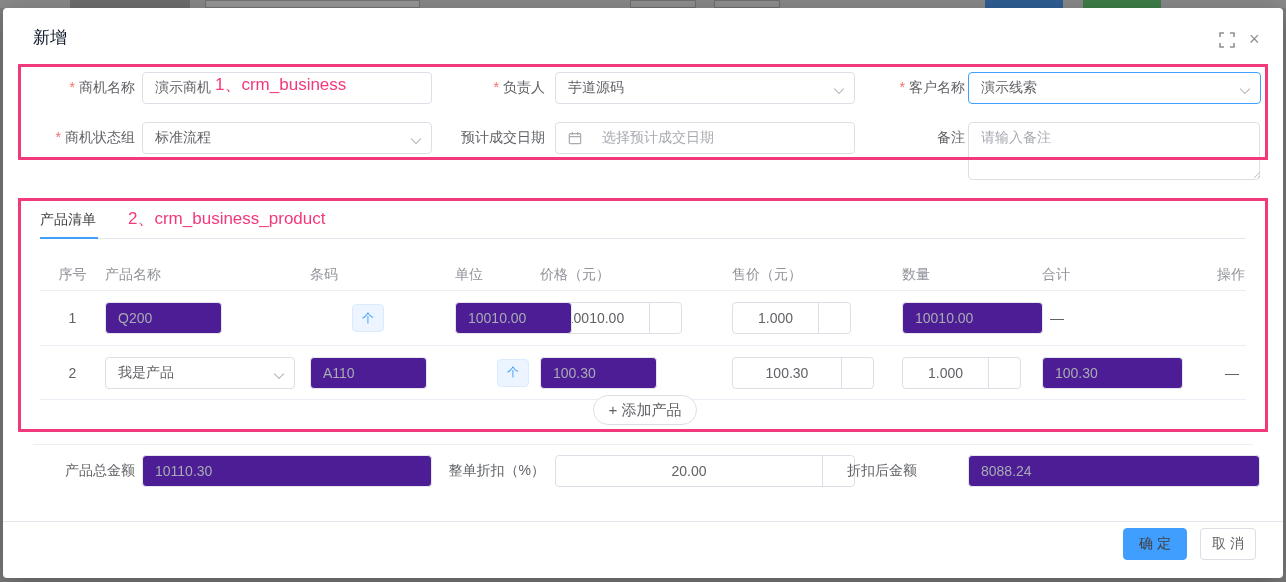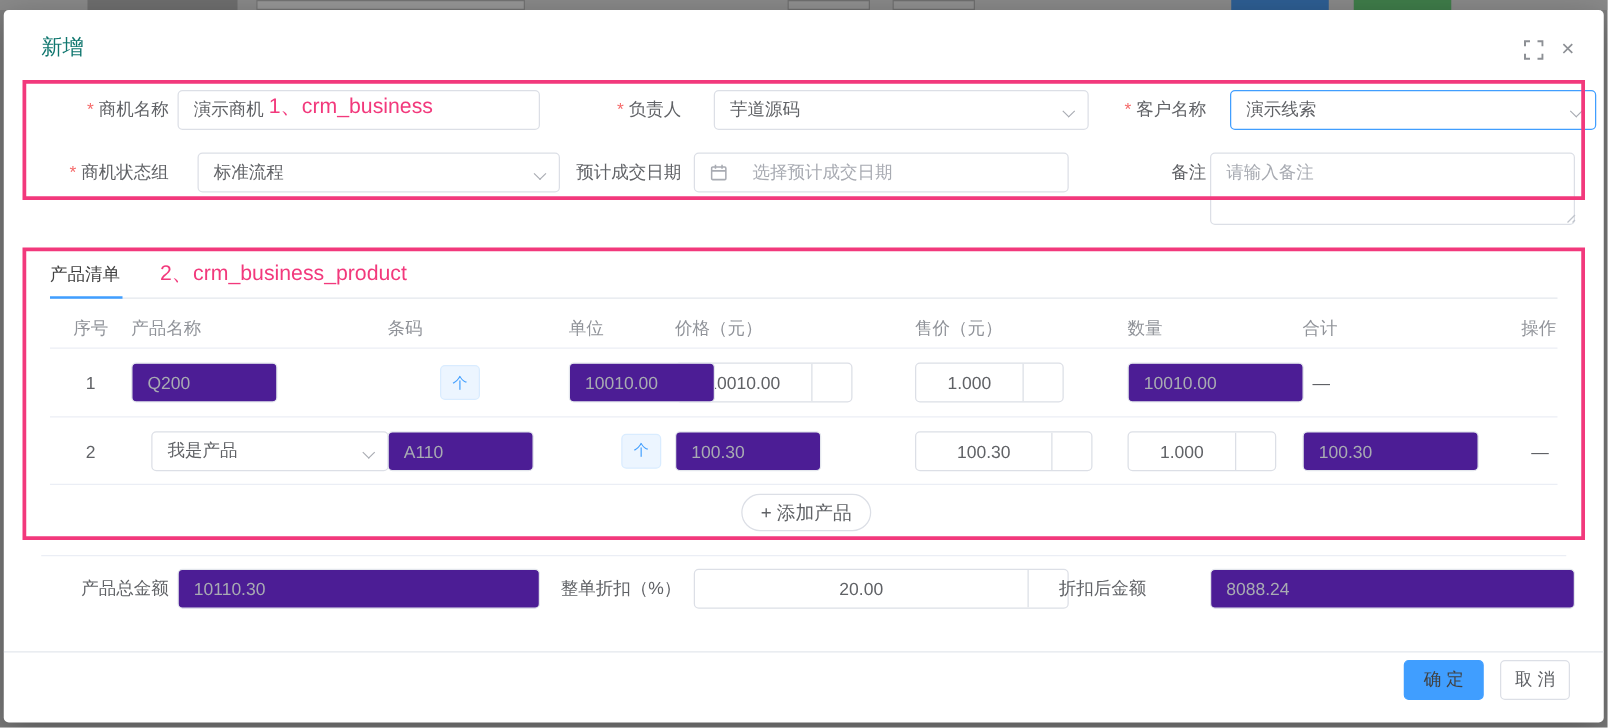--- a/index.html
+++ b/index.html
@@ -6,34 +6,34 @@
   html,body { width:1286px; height:582px; }
   body { font-family:"Liberation Sans","DejaVu Sans",sans-serif; background:#7d7d7d; position:relative; overflow:hidden; }
 
   
   .bg-strip { position:absolute; top:0; left:0; width:1286px; height:8px; background:#8a8a8a; overflow:hidden; }
   .bg-strip .frag { position:absolute; top:0; height:8px; }
 
   .dialog { position:absolute; top:8px; left:3px; width:1280px; height:570px; background:#fff;
             border-radius:4px; box-shadow:0 8px 30px rgba(0,0,0,.3); overflow:hidden; }
 
-  .dlg-title { position:absolute; left:30px; top:18px; font-size:17px; color:#0f766e; }
+  .dlg-title { position:absolute; left:30px; top:18px; font-size:17px; color:#0f172a; }
   .hdr-icon { position:absolute; top:24px; width:16px; height:16px; color:#8d9095; cursor:pointer; }
   .icon-full { left:1216px; }
   .icon-close { left:1246px; font-size:18px; line-height:14px; color:#8d9095; }
 
   .lbl { color:#606266; font-size:14px; text-align:right; white-space:nowrap; }
   .req { color:#f56c6c; margin-right:4px; }
 
   .fi { position:absolute; display:flex; align-items:center; height:32px; }
   .fi .lbl { display:inline-block; }
 
   .ipt, .sel { height:32px; border:1px solid #dcdfe6; border-radius:4px; background:#fff;
                display:flex; align-items:center; padding:0 12px; font-size:14px; color:#606266; position:relative; }
-  .sel { padding-right:18px;margin-left:16px; }
+  .sel { padding-right:18px; }
   .sel .chev, .date .cal { flex:none; }
   .chev { position:absolute; right:11px; top:12px; width:8px; height:8px;
           border-left:1.5px solid #a8abb2; border-bottom:1.5px solid #a8abb2;
           transform:rotate(-45deg) scale(.9); }
   .focused { border-color:#409eff; }
   .placeholder { color:#a8abb2; }
   .disabled { background:#4c1d95; border-color:#e4e7ed; color:#a8abb2; }
 
   .date { gap:20px; }
   .cal-svg { width:14px; height:14px; stroke:#a8abb2; fill:none; stroke-width:1.4; }
@@ -47,21 +47,21 @@
   
   .ann-box { position:absolute; border:3px solid #f2397c; pointer-events:none; z-index:30; }
   .ann-txt { position:absolute; color:#f2397c; font-size:17px; z-index:31; pointer-events:none; white-space:nowrap; }
 
   
   .tab { position:absolute; left:37px; top:203px; font-size:14px; color:#404040; cursor:pointer; }
   .tab-line { position:absolute; left:37px; right:37px; top:230px; height:1px; background:#e4e7ed; }
   .tab-bar { position:absolute; left:37px; top:229px; width:58px; height:2px; background:#409eff; }
 
   
-  .tbl { position:absolute; left:37px; top:240px; width:1206px; }
+  .tbl { position:absolute; left:37px; top:252px; width:1206px; }
   .trow { display:grid; grid-template-columns:65px 205px 145px 85px 192px 170px 140px 175px 1fr;
           align-items:center; }
   .thead { height:30px; color:#909399; font-size:14px; }
   .tr { height:55px; border-top:1px solid #ebeef5; color:#606266; font-size:14px; }
   .tr-last { border-bottom:1px solid #ebeef5; }
   .cell-no { text-align:center; }
   .row-sel { width:190px; height:32px; }
   .row-ipt { width:117px; }
   .unit-tag { margin-left:42px; width:32px; height:28px; background:#ecf5ff; border:1px solid #d9ecff;
               border-radius:4px; color:#409eff; font-size:12px; display:flex; align-items:center; justify-content:center; }

